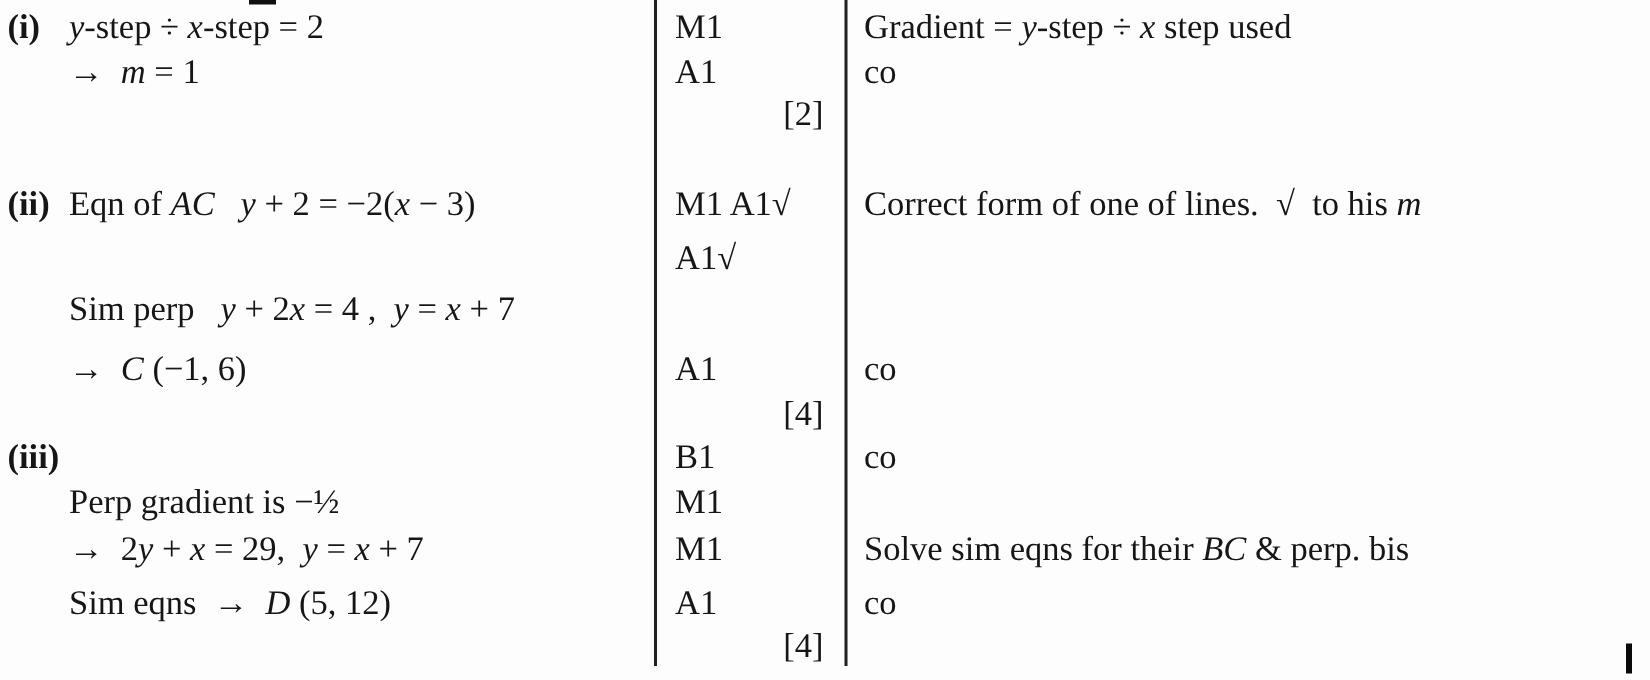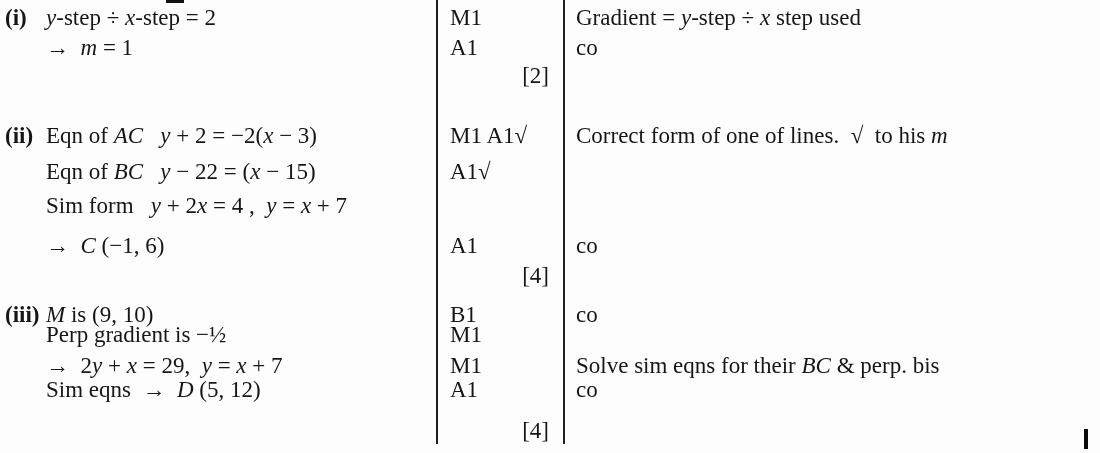--- a/index.html
+++ b/index.html
@@ -32,23 +32,23 @@
 <div class="page">
   <div class="divider d1"></div>
   <div class="divider d2"></div>
   <div class="artifact-top"></div>
   <div class="artifact-cursor"></div>
   <main class="rows">
       <div class="row" style="top: 4px;"><div class="cell part-label">(i)</div><div class="cell working"><span class="it">y</span><span>-step ÷ </span><span class="it">x</span><span>-step = 2</span></div><div class="cell marks"><span>M1</span></div><div class="cell comment"><span>Gradient = </span><span class="it">y</span><span>-step ÷ </span><span class="it">x</span><span> step used</span></div></div>
       <div class="row" style="top: 34px;"><div class="cell working"><span>→  </span><span class="it">m</span><span> = 1</span></div><div class="cell marks"><span>A1</span></div><div class="cell comment"><span>co</span></div></div>
       <div class="row" style="top: 62px;"><div class="cell bracket">[2]</div></div>
       <div class="row" style="top: 122px;"><div class="cell part-label">(ii)</div><div class="cell working"><span>Eqn of </span><span class="it">AC</span><span>   </span><span class="it">y</span><span> + 2 = −2(</span><span class="it">x</span><span> − 3)</span></div><div class="cell marks"><span>M1 A1√</span></div><div class="cell comment"><span>Correct form of one of lines.  √  to his </span><span class="it">m</span></div></div>
-      <div class="row" style="top: 158px;"><div class="cell working"><span>Eqn of </span><span class="it">BC</span><span>   </span><span class="it">y</span><span> − 22 = (</span><span class="it">x</span><span> − 15)</span></div><div class="cell marks"><span>A1√</span></div></div>
-      <div class="row" style="top: 192px;"><div class="cell working"><span>Sim form   </span><span class="it">y</span><span> + 2</span><span class="it">x</span><span> = 4 ,  </span><span class="it">y</span><span> = </span><span class="it">x</span><span> + 7</span></div></div>
+      <div class="row" style="top: 158px;"><div class="cell marks"><span>A1√</span></div></div>
+      <div class="row" style="top: 192px;"><div class="cell working"><span>Sim perp   </span><span class="it">y</span><span> + 2</span><span class="it">x</span><span> = 4 ,  </span><span class="it">y</span><span> = </span><span class="it">x</span><span> + 7</span></div></div>
       <div class="row" style="top: 232px; padding-left: 24px;"><div class="cell working"><span>→  </span><span class="it">C</span><span> (−1, 6)</span></div><div class="cell marks"><span>A1</span></div><div class="cell comment"><span>co</span></div></div>
       <div class="row" style="top: 262px;"><div class="cell bracket">[4]</div></div>
-      <div class="row" style="top: 291px; margin-top: 10px;"><div class="cell part-label">(iii)</div><div class="cell working"><span class="it">M</span><span> is (9, 10)</span></div><div class="cell marks"><span>B1</span></div><div class="cell comment"><span>co</span></div></div>
+      <div class="row" style="top: 291px;"><div class="cell part-label">(iii)</div><div class="cell marks"><span>B1</span></div><div class="cell comment"><span>co</span></div></div>
       <div class="row" style="top: 321px; text-decoration: underline;"><div class="cell working"><span>Perp gradient is −½</span></div><div class="cell marks"><span>M1</span></div></div>
       <div class="row" style="top: 352px;"><div class="cell working"><span>→  2</span><span class="it">y</span><span> + </span><span class="it">x</span><span> = 29,  </span><span class="it">y</span><span> = </span><span class="it">x</span><span> + 7</span></div><div class="cell marks"><span>M1</span></div><div class="cell comment"><span>Solve sim eqns for their </span><span class="it">BC</span><span> &amp; perp. bis</span></div></div>
-      <div class="row" style="top: 376px;"><div class="cell working"><span>Sim eqns  →  </span><span class="it">D</span><span> (5, 12)</span></div><div class="cell marks"><span>A1</span></div><div class="cell comment"><span>co</span></div></div>
+      <div class="row" style="top: 388px;"><div class="cell working"><span>Sim eqns  →  </span><span class="it">D</span><span> (5, 12)</span></div><div class="cell marks"><span>A1</span></div><div class="cell comment"><span>co</span></div></div>
       <div class="row" style="top: 417px;"><div class="cell bracket">[4]</div></div>
     </main>
 </div>
 
 </body></html>

